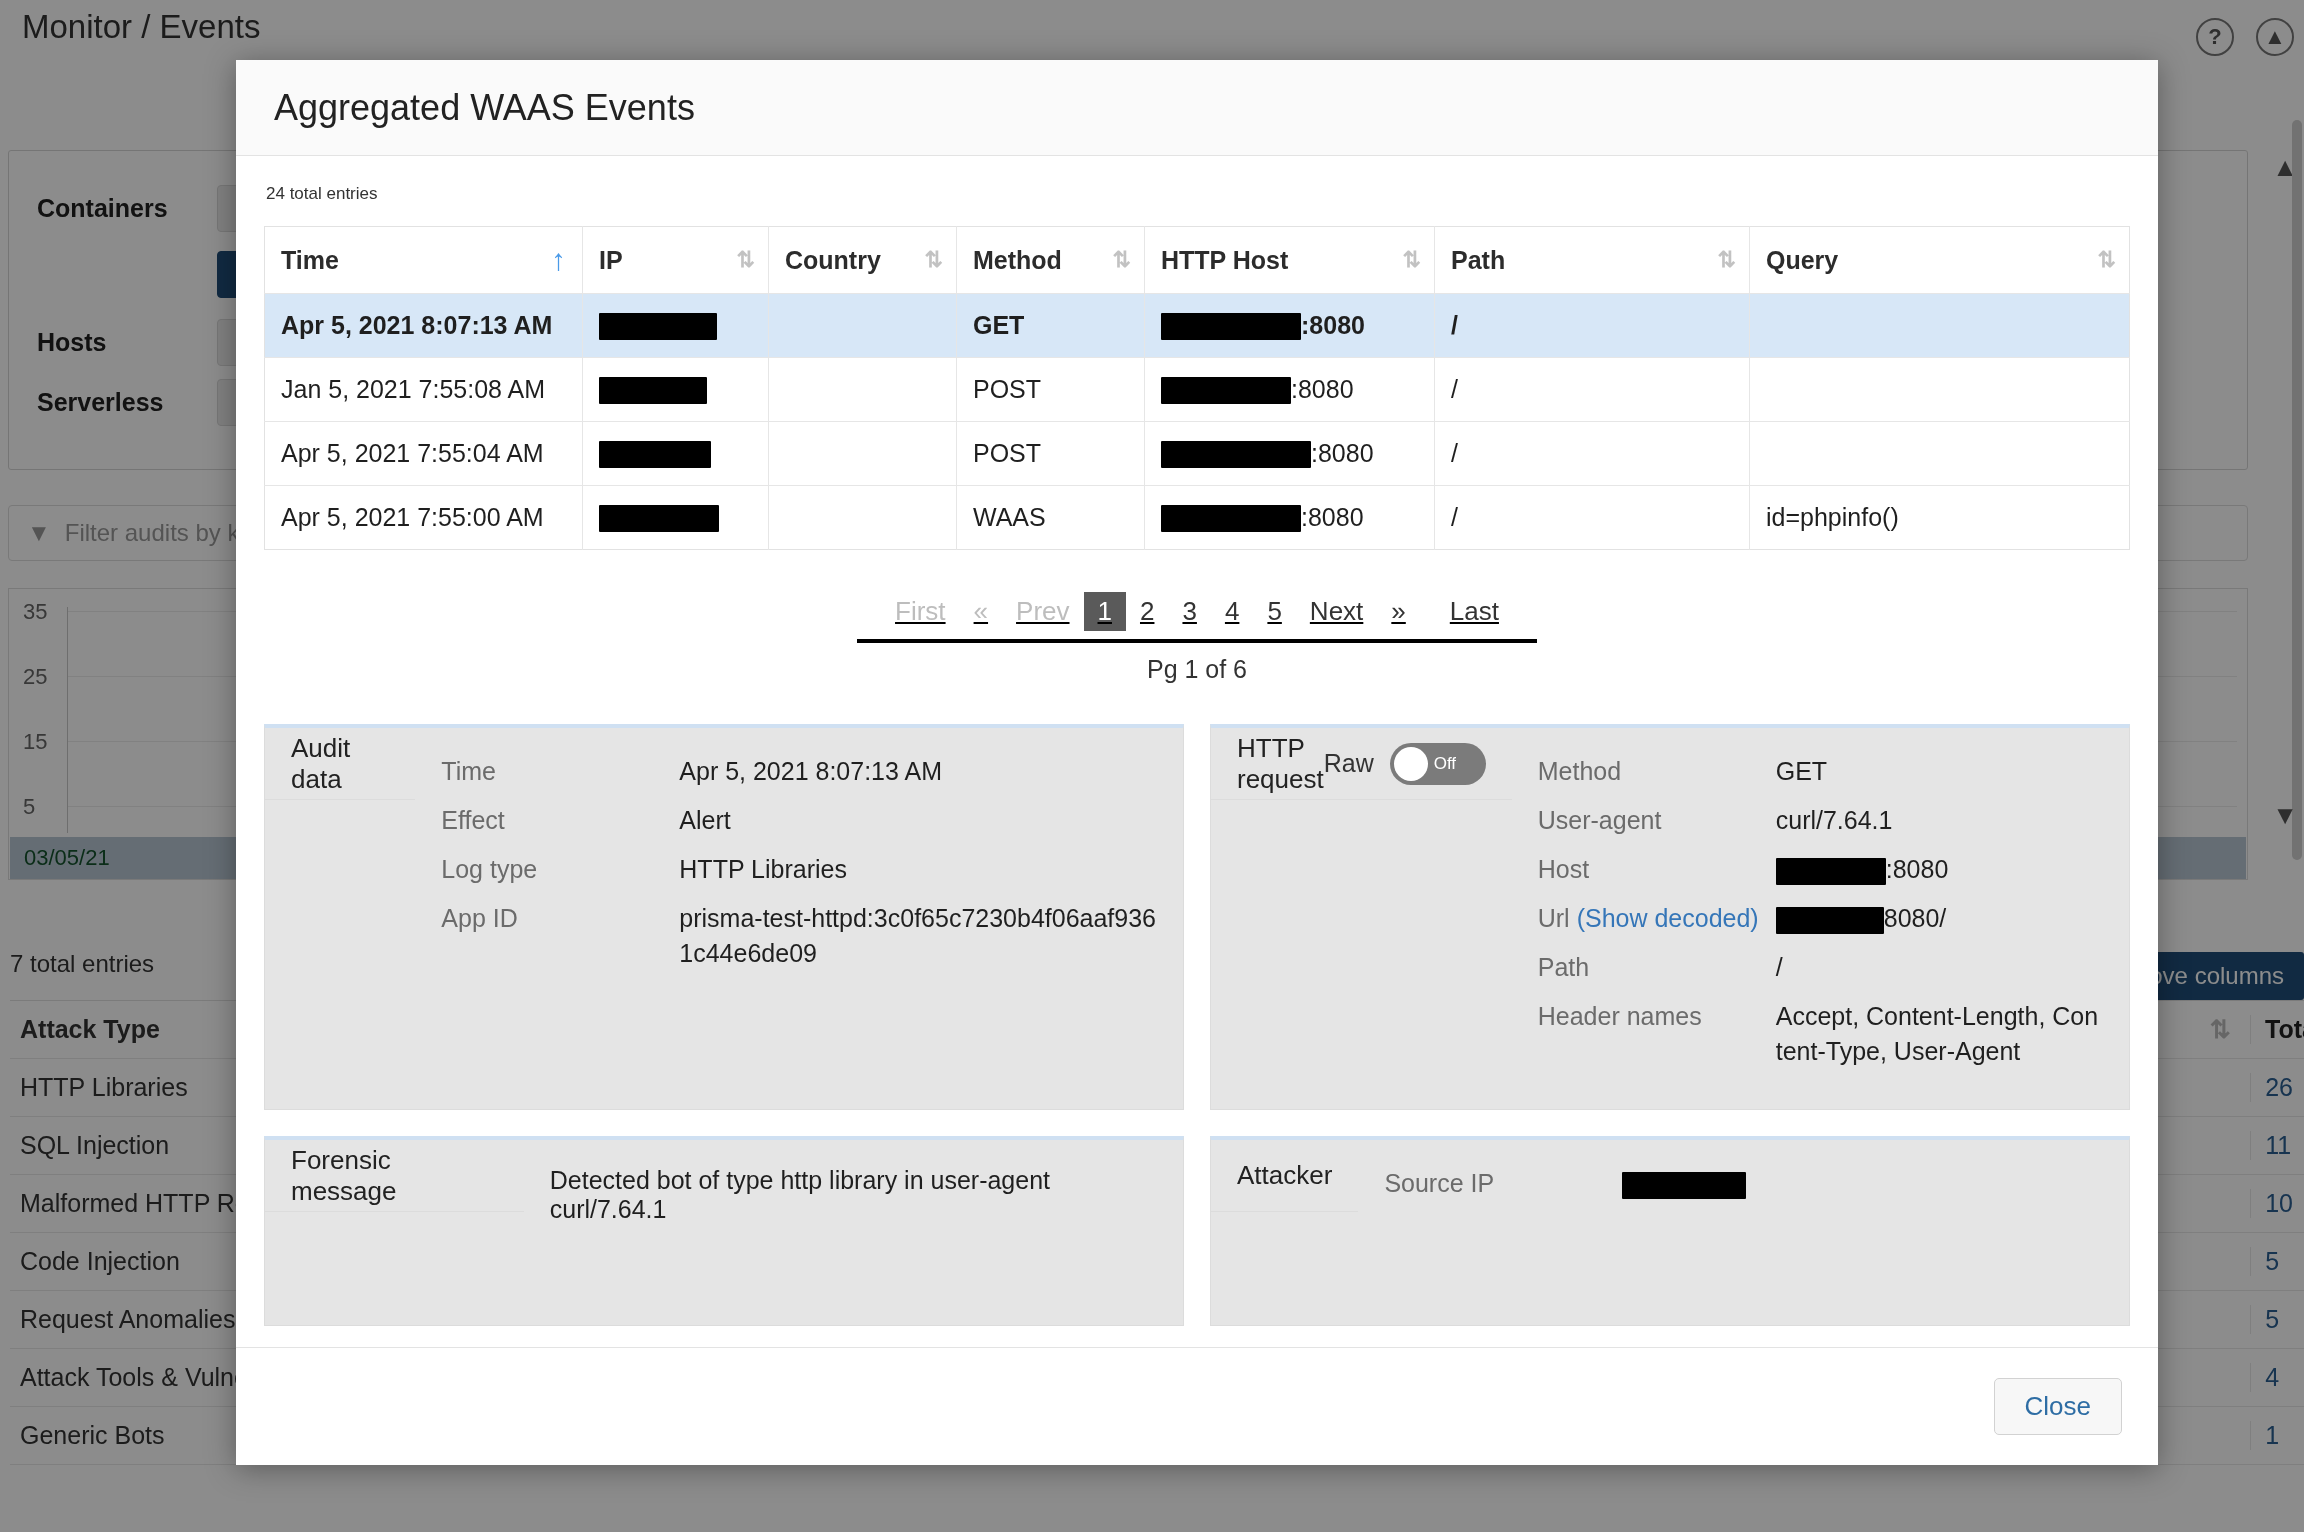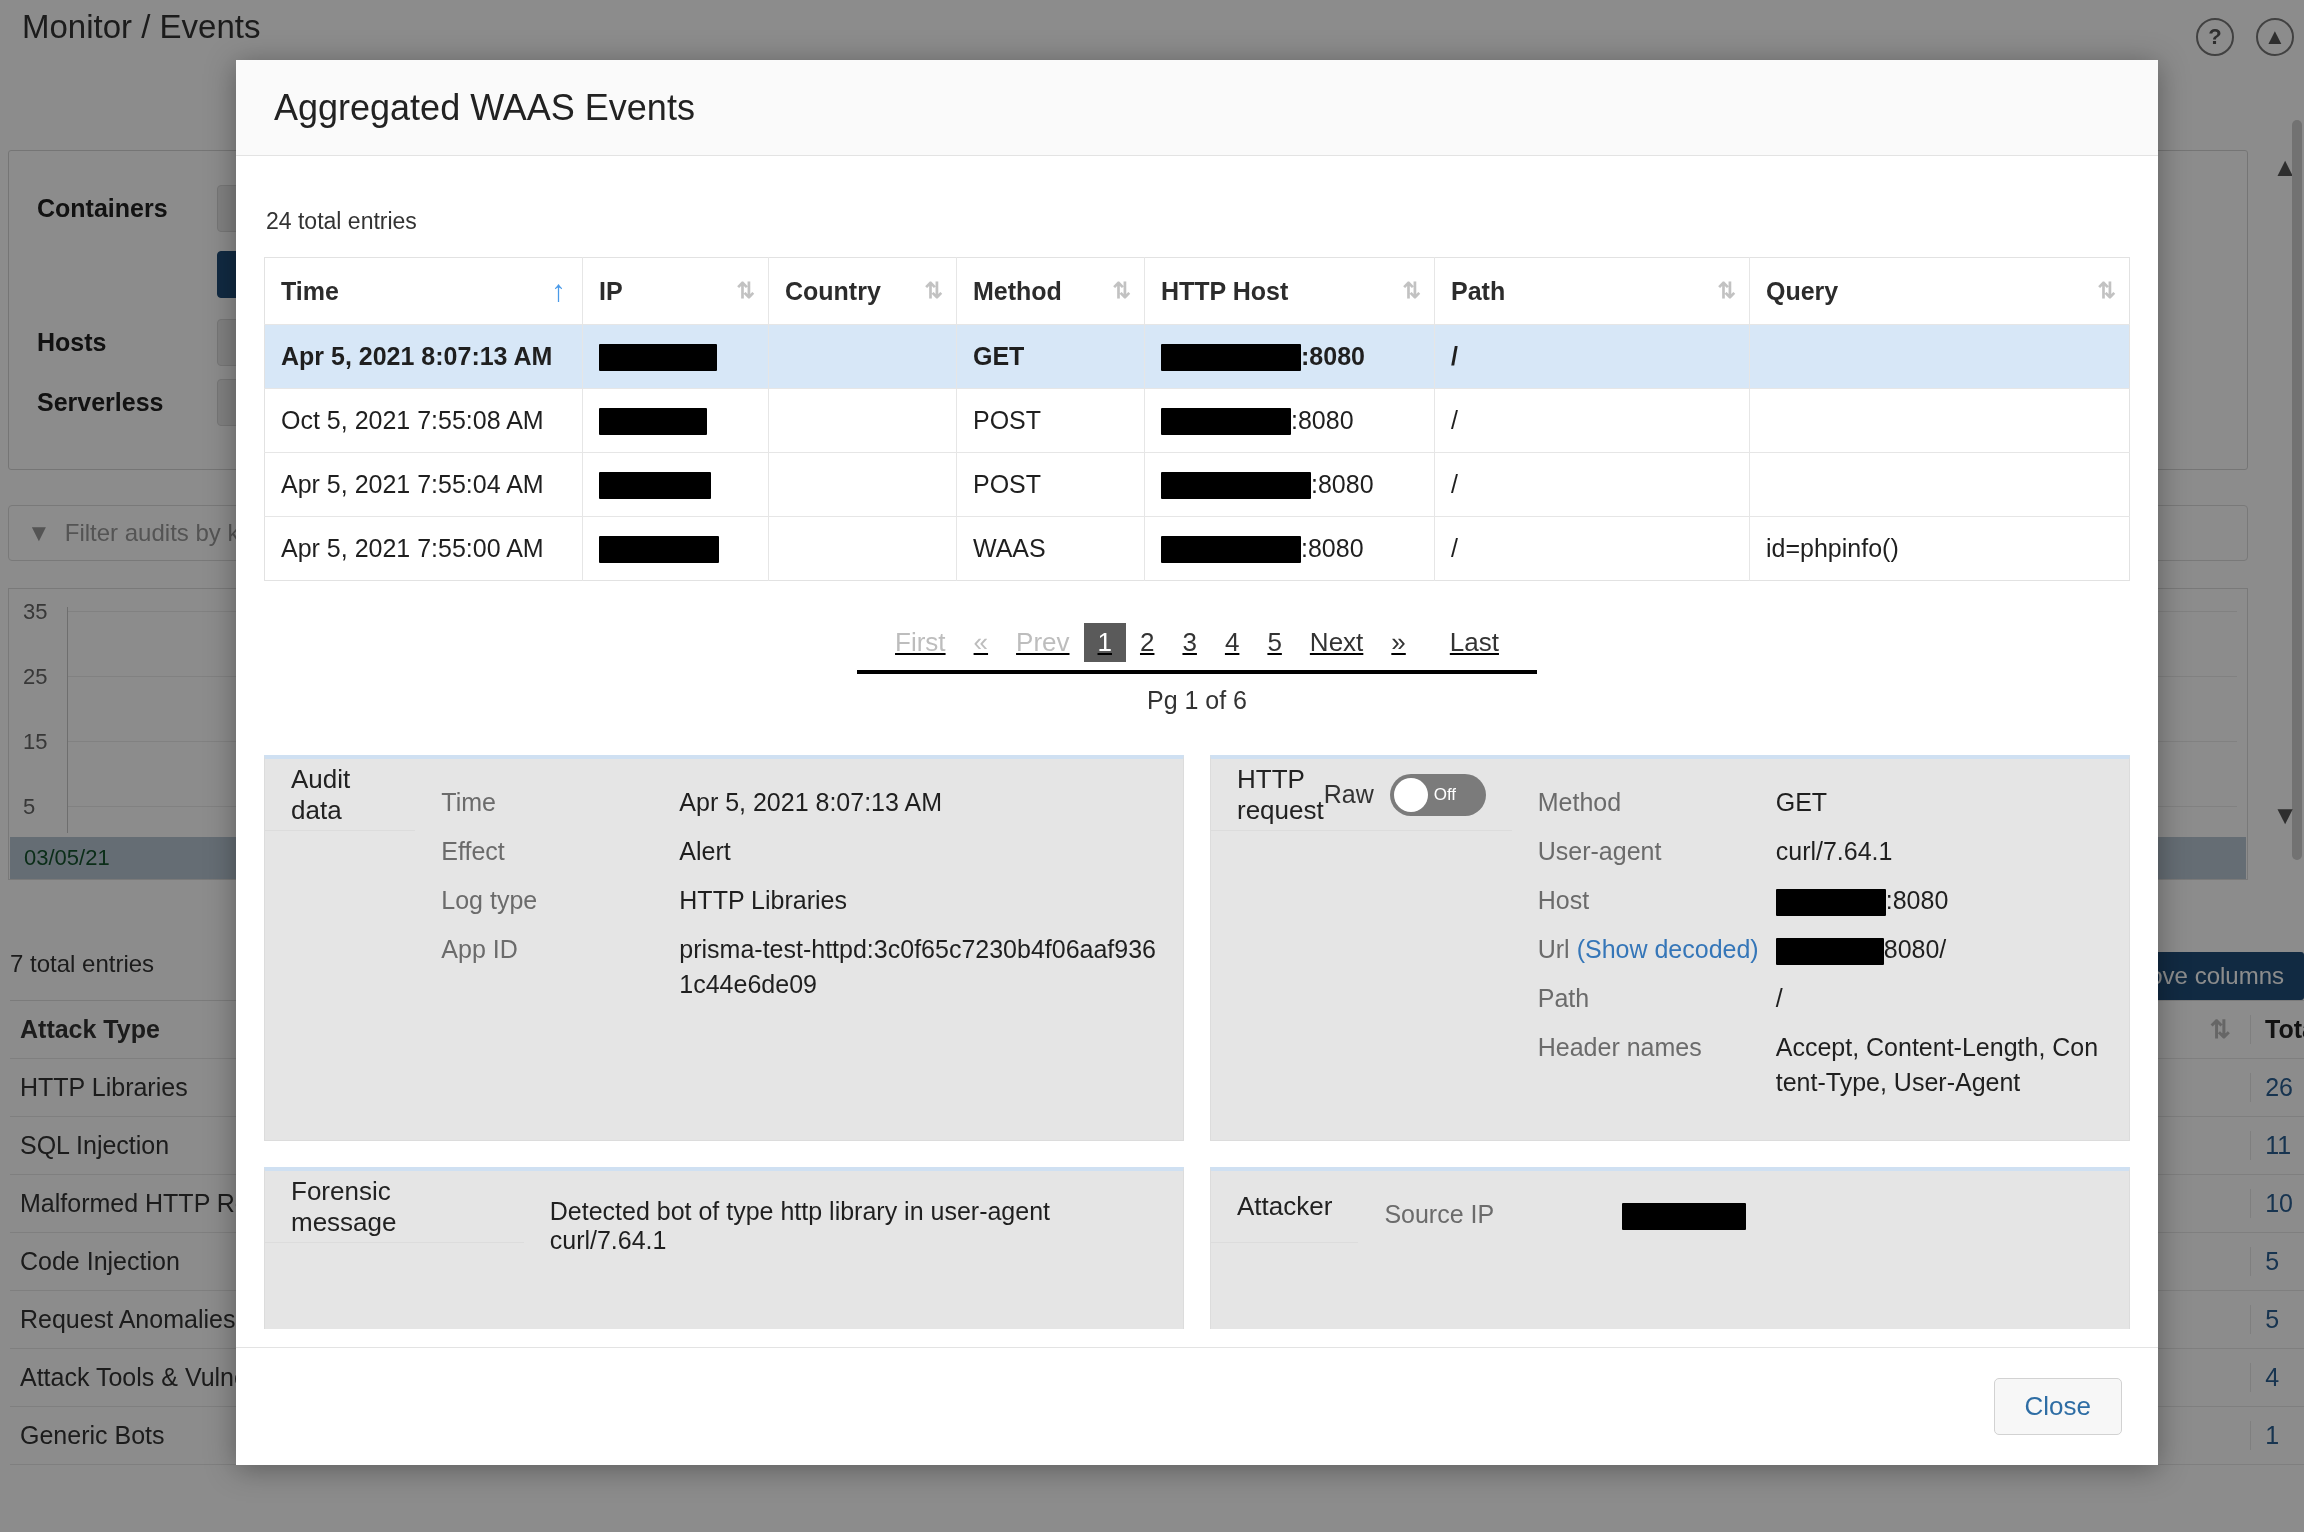--- a/index.html
+++ b/index.html
@@ -132,21 +132,21 @@
     display: flex; align-items: center;
     padding: 0 38px;
   }
   .modal-title { font-size: 36px; color: #222; font-weight: 400; }
 
   .modal-body {
     flex: 1; padding: 28px 28px 0 28px;
     overflow: hidden;
   }
 
-  .total-entries { font-size: 23px; color: #333; margin: 24px 0 22px 2px; }
+  .total-entries { font-size: 17px; color: #333; margin: 0 0 22px 2px; }
 
   
   table.events {
     width: 100%; border-collapse: collapse;
     table-layout: fixed;
     border: 1px solid #e2e2e2;
   }
   table.events th {
     text-align: left;
     font-size: 25px; font-weight: 700; color: #2c2c2c;
@@ -409,21 +409,21 @@
         <tr class="selected">
           <td>Apr 5, 2021 8:07:13 AM</td>
           <td><span class="redact" style="width:118px"></span></td>
           <td></td>
           <td>GET</td>
           <td><span class="redact" style="width:140px"></span><span>:8080</span></td>
           <td>/</td>
           <td></td>
         </tr>
         <tr>
-          <td>Oct 5, 2021 7:55:08 AM</td>
+          <td>Jan 5, 2021 7:55:08 AM</td>
           <td><span class="redact" style="width:108px"></span></td>
           <td></td>
           <td>POST</td>
           <td><span class="redact" style="width:130px"></span><span>:8080</span></td>
           <td>/</td>
           <td></td>
         </tr>
         <tr>
           <td>Apr 5, 2021 7:55:04 AM</td>
           <td><span class="redact" style="width:112px"></span></td>

